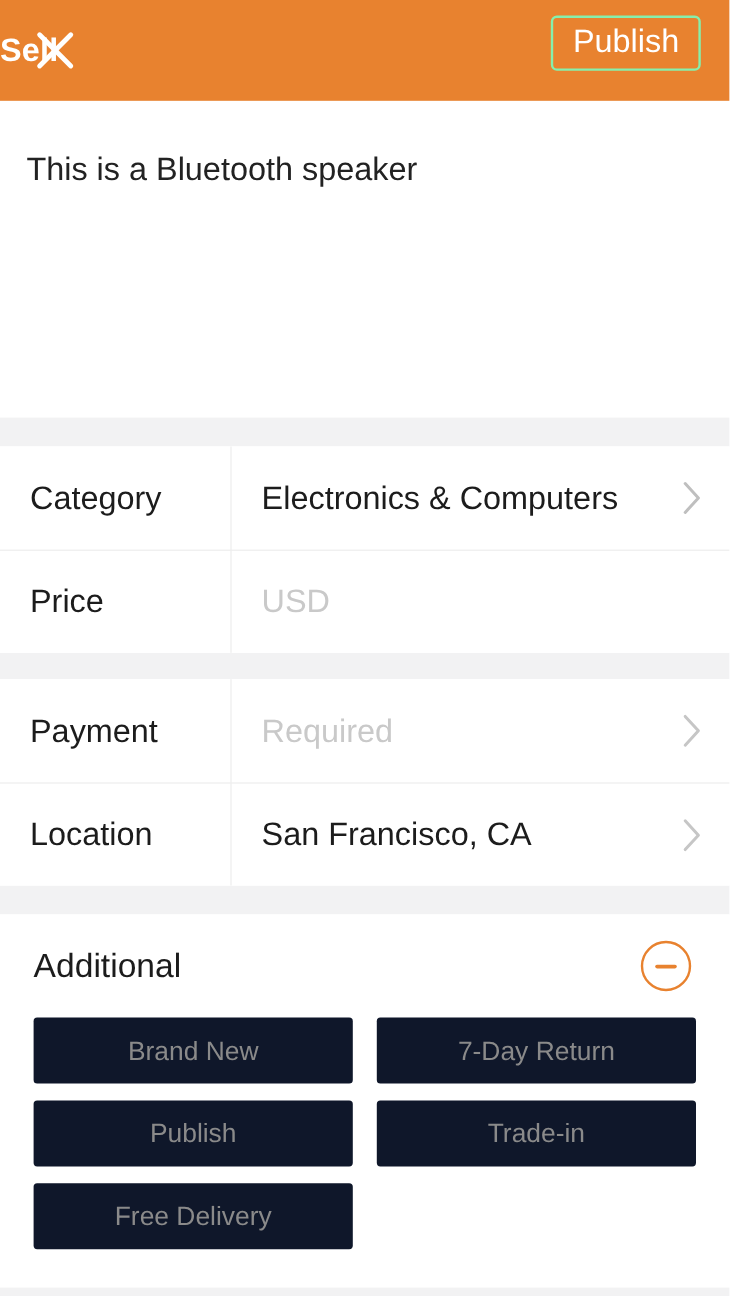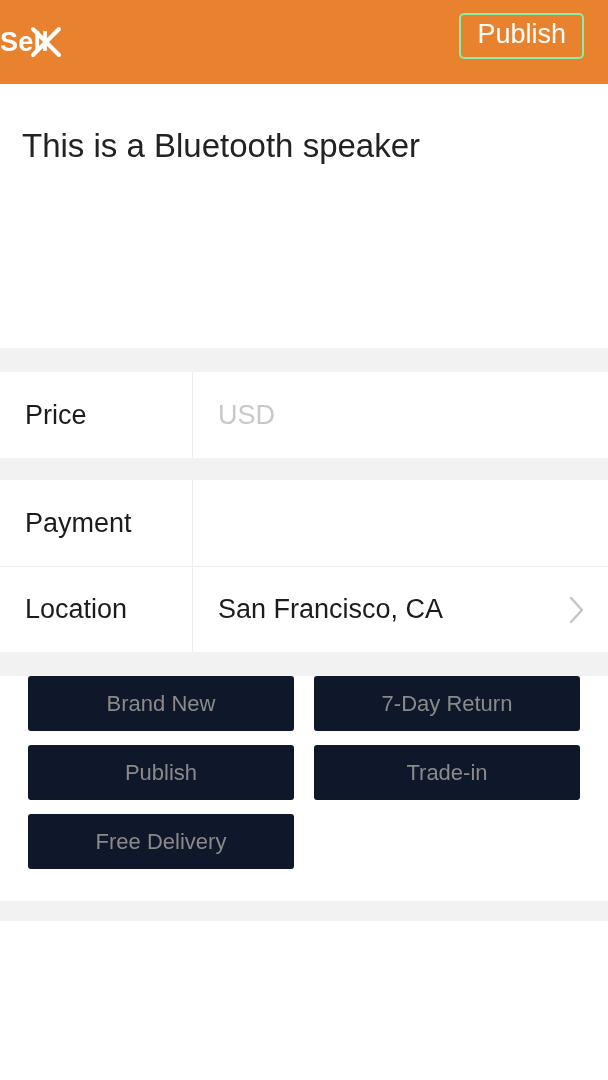--- a/index.html
+++ b/index.html
@@ -64,21 +64,21 @@
   }
 
   
   .desc-block {
     height: 264px;
     background: #ffffff;
     box-sizing: border-box;
     padding: 41px 22px 0 22px;
   }
   .desc-text {
-    font-size: 33px;
+    font-size: 27px;
     color: #222222;
     line-height: 1.25;
   }
 
   
   .sep {
     background: #f2f2f3;
     width: 100%;
   }
   .sep-a { height: 24px; }
@@ -226,55 +226,80 @@
 </div>
 
 <div class="desc-block">
   <div class="desc-text">This is a Bluetooth speaker</div>
 </div>
 
 <div class="sep sep-a"></div>
 
 <div class="field-group">
 
+  <div class="field-row">
+    <div class="field-label">Category</div>
+    <div class="field-value-wrap">
+      <span class="field-value overflowing">Electronics &amp; Computers</span>
+      <span class="chevron">
+        <svg width="18" height="30" viewBox="0 0 18 30">
+          <polyline points="3,3 14,15 3,27" fill="none" stroke="#bfbfbf" stroke-width="2.5" stroke-linecap="round" stroke-linejoin="round"></polyline>
+        </svg>
+      </span>
+    </div>
+  </div>
 
   <div class="field-row">
     <div class="field-label">Price</div>
     <div class="field-value-wrap">
       <span class="field-value placeholder">USD</span>
     </div>
   </div>
 
 </div>
 
 <div class="sep sep-b"></div>
 
 <div class="field-group">
 
   <div class="field-row">
     <div class="field-label">Payment</div>
+    <div class="field-value-wrap">
+      <span class="field-value placeholder">Required</span>
+      <span class="chevron">
+        <svg width="18" height="30" viewBox="0 0 18 30">
+          <polyline points="3,3 14,15 3,27" fill="none" stroke="#c6c6c6" stroke-width="2.5" stroke-linecap="round" stroke-linejoin="round"></polyline>
+        </svg>
+      </span>
+    </div>
   </div>
 
   <div class="field-row">
     <div class="field-label">Location</div>
     <div class="field-value-wrap">
       <span class="field-value">San Francisco, CA</span>
       <span class="chevron">
         <svg width="18" height="30" viewBox="0 0 18 30">
           <polyline points="3,3 14,15 3,27" fill="none" stroke="#c6c6c6" stroke-width="2.5" stroke-linecap="round" stroke-linejoin="round"></polyline>
         </svg>
       </span>
     </div>
   </div>
 
 </div>
 
 <div class="sep sep-c"></div>
 
 <div class="additional">
+  <div class="additional-head">
+    <span class="additional-title">Additional</span>
+    <span class="collapse-icon">
+      <span class="bar"></span>
+    </span>
+  </div>
 
   <div class="tag-grid">
     <div class="tag">Brand New</div>
     <div class="tag">7-Day Return</div>
     <div class="tag">Publish</div>
     <div class="tag">Trade-in</div>
     <div class="tag">Free Delivery</div>
   </div>
 </div>
 

